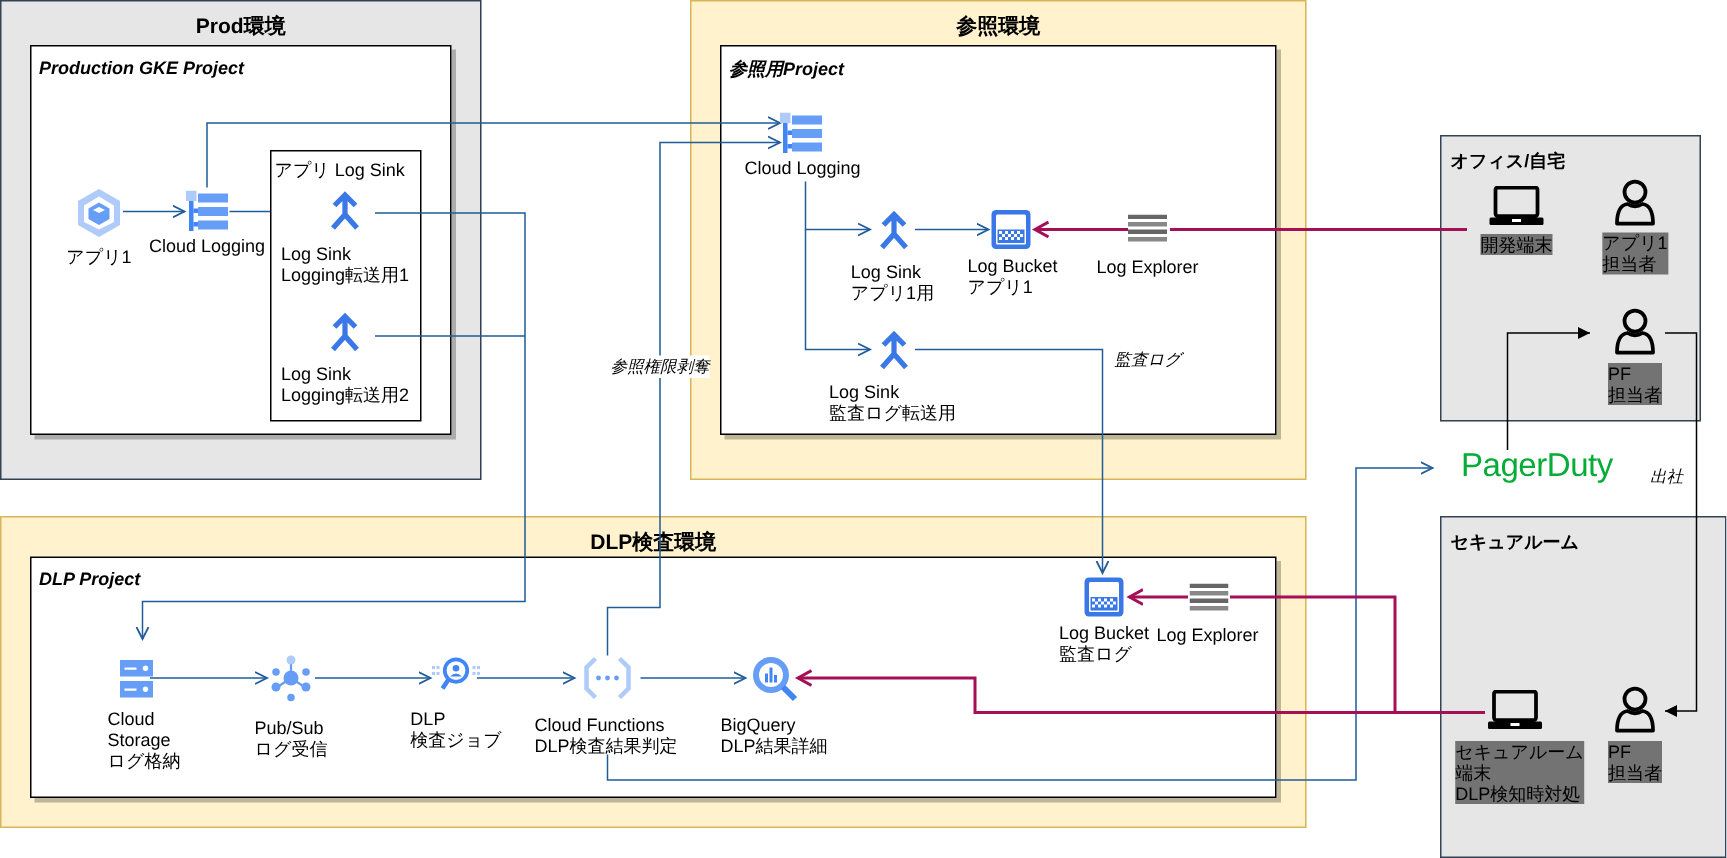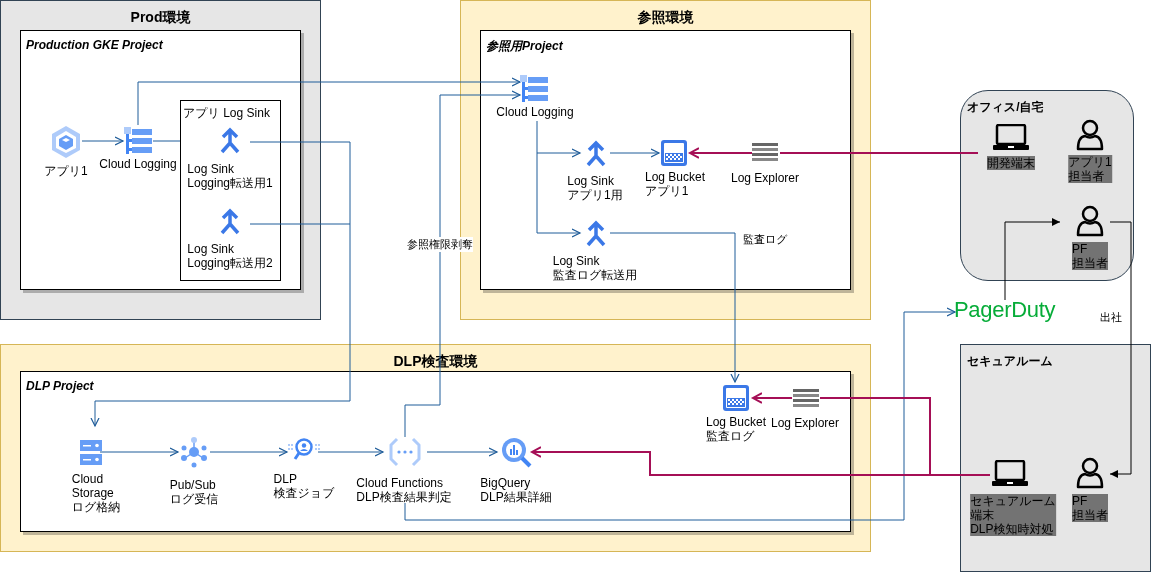--- a/index.html
+++ b/index.html
@@ -10,22 +10,22 @@
   .env-title{position:absolute;left:0;right:0;text-align:center;font-weight:bold;font-size:14px;top:8px;}
   .env-title-left{position:absolute;left:6px;top:8px;font-weight:bold;font-size:12px;}
   .proj{position:absolute;box-sizing:border-box;background:#fff;border:1px solid #000;box-shadow:3px 3px 0 rgba(0,0,0,0.25);}
   .proj-title{position:absolute;left:5px;top:7px;font-weight:bold;font-size:12px;font-style:italic;}
   .sinkgroup{position:absolute;box-sizing:border-box;background:#fff;border:1px solid #000;}
   .sinkgroup-title{position:absolute;left:2px;top:4px;font-size:12px;}
   .lbl{position:absolute;font-size:12px;line-height:14px;text-align:left;white-space:pre;transform:translateX(-50%);}
   .lbl.bg{background:#737373;}
   .icon{position:absolute;}
   svg.wires{position:absolute;left:0;top:0;width:1151px;height:572px;pointer-events:none;}
-  .pagerduty{position:absolute;font-size:22px;color:#06ac38;letter-spacing:-0.3px;}
-  .note{position:absolute;font-size:11px;white-space:nowrap;}
+  .pagerduty{position:absolute;font-size:22px;color:#06ac38;letter-spacing:-0.3px;margin-left:20px;}
+  .note{position:absolute;font-size:11px;white-space:nowrap;font-style:italic;}
   .note.bg{background:#fff;}
 </style>
 </head>
 <body>
 
 <div class="env gray" style="left:0;top:0;width:321px;height:320px;">
   <div class="env-title">Prod環境</div>
 </div>
 <div class="proj" style="left:20px;top:30px;width:281px;height:260px;">
   <div class="proj-title">Production GKE Project</div>
@@ -34,21 +34,21 @@
   <div class="sinkgroup-title">アプリ Log Sink</div>
 </div>
 
 <div class="env yellow" style="left:460px;top:0;width:411px;height:320px;">
   <div class="env-title">参照環境</div>
 </div>
 <div class="proj" style="left:480px;top:30px;width:371px;height:260px;">
   <div class="proj-title">参照用Project</div>
 </div>
 
-<div class="env gray" style="left:960px;top:90px;width:174px;height:191px;border-radius:28px;">
+<div class="env gray" style="left:960px;top:90px;width:174px;height:191px;">
   <div class="env-title-left">オフィス/自宅</div>
 </div>
 
 <div class="env yellow" style="left:0;top:344px;width:871px;height:208px;">
   <div class="env-title" style="left:0;right:0;">DLP検査環境</div>
 </div>
 <div class="proj" style="left:20px;top:371px;width:831px;height:161px;">
   <div class="proj-title">DLP Project</div>
 </div>
 

